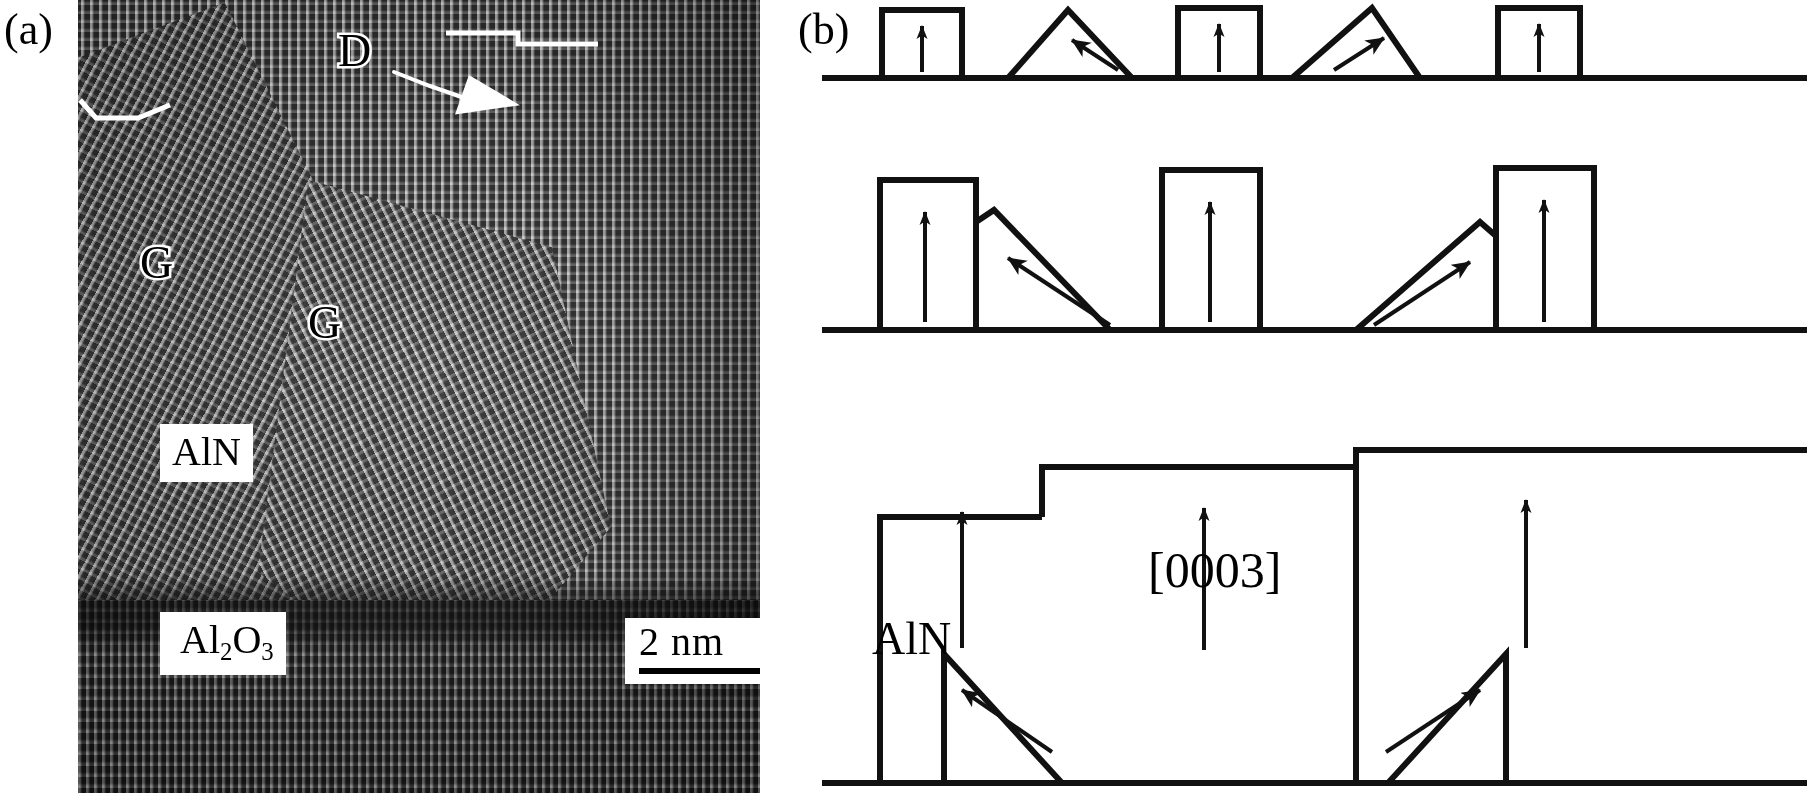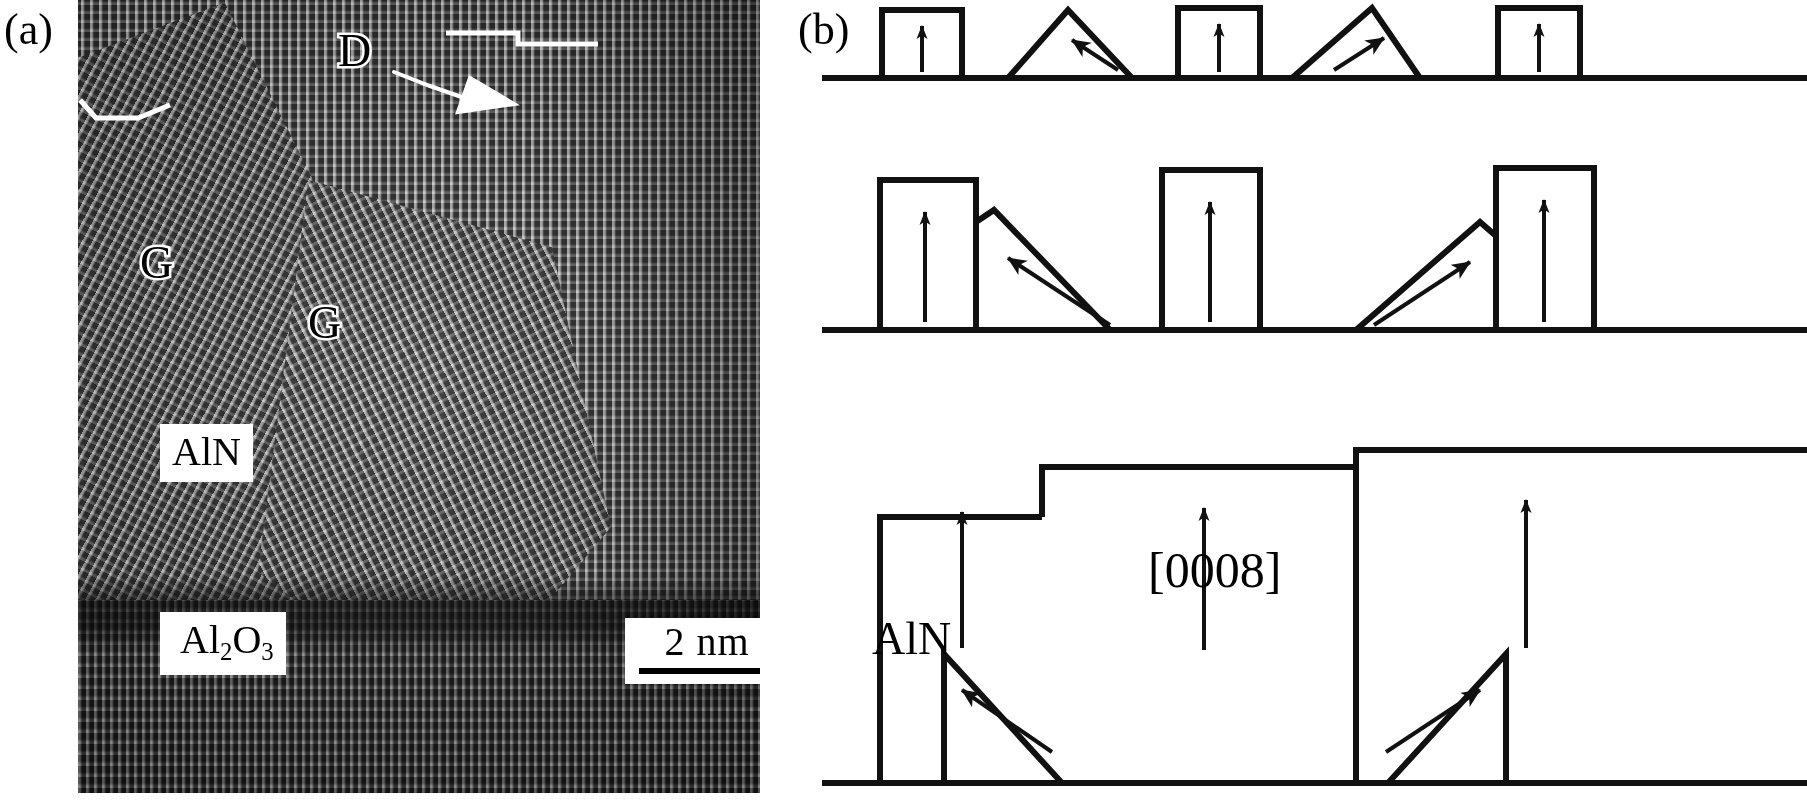--- a/index.html
+++ b/index.html
@@ -143,21 +143,20 @@
     font-size: 40px;
     padding: 8px 12px 10px 20px;
   }
   #label-al2o3-tem sub {
     font-size: 0.62em;
     vertical-align: -0.30em;
   }
   #scalebar-box {
     left: 547px; top: 618px;
     padding: 4px 14px 10px 14px;
-    text-align: center;
   }
   #scalebar-text {
     font-size: 40px;
     display: block;
     letter-spacing: 1px;
   }
   #scalebar-rule {
     display: block;
     height: 6px;
     background: #000;
@@ -319,18 +318,18 @@
         <g stroke-width="4">
           <line x1="182" y1="648" x2="182" y2="512" marker-end="url(#arrowHeadSlim)"></line>
           <line x1="272" y1="752" x2="182" y2="690" marker-end="url(#arrowHeadWide)"></line>
           <line x1="424" y1="650" x2="424" y2="508" marker-end="url(#arrowHeadSlim)"></line>
           <line x1="606" y1="752" x2="700" y2="690" marker-end="url(#arrowHeadWide)"></line>
           <line x1="746" y1="648" x2="746" y2="500" marker-end="url(#arrowHeadSlim)"></line>
         </g>
       </g>
     </svg>
 
-    <div class="dir-label" id="label-0001">[0008]</div>
+    <div class="dir-label" id="label-0001">[0003]</div>
 
     <div class="dir-label" id="label-aln-schematic">AlN</div>
   </div>
 
 </div>
 
 </body></html>

